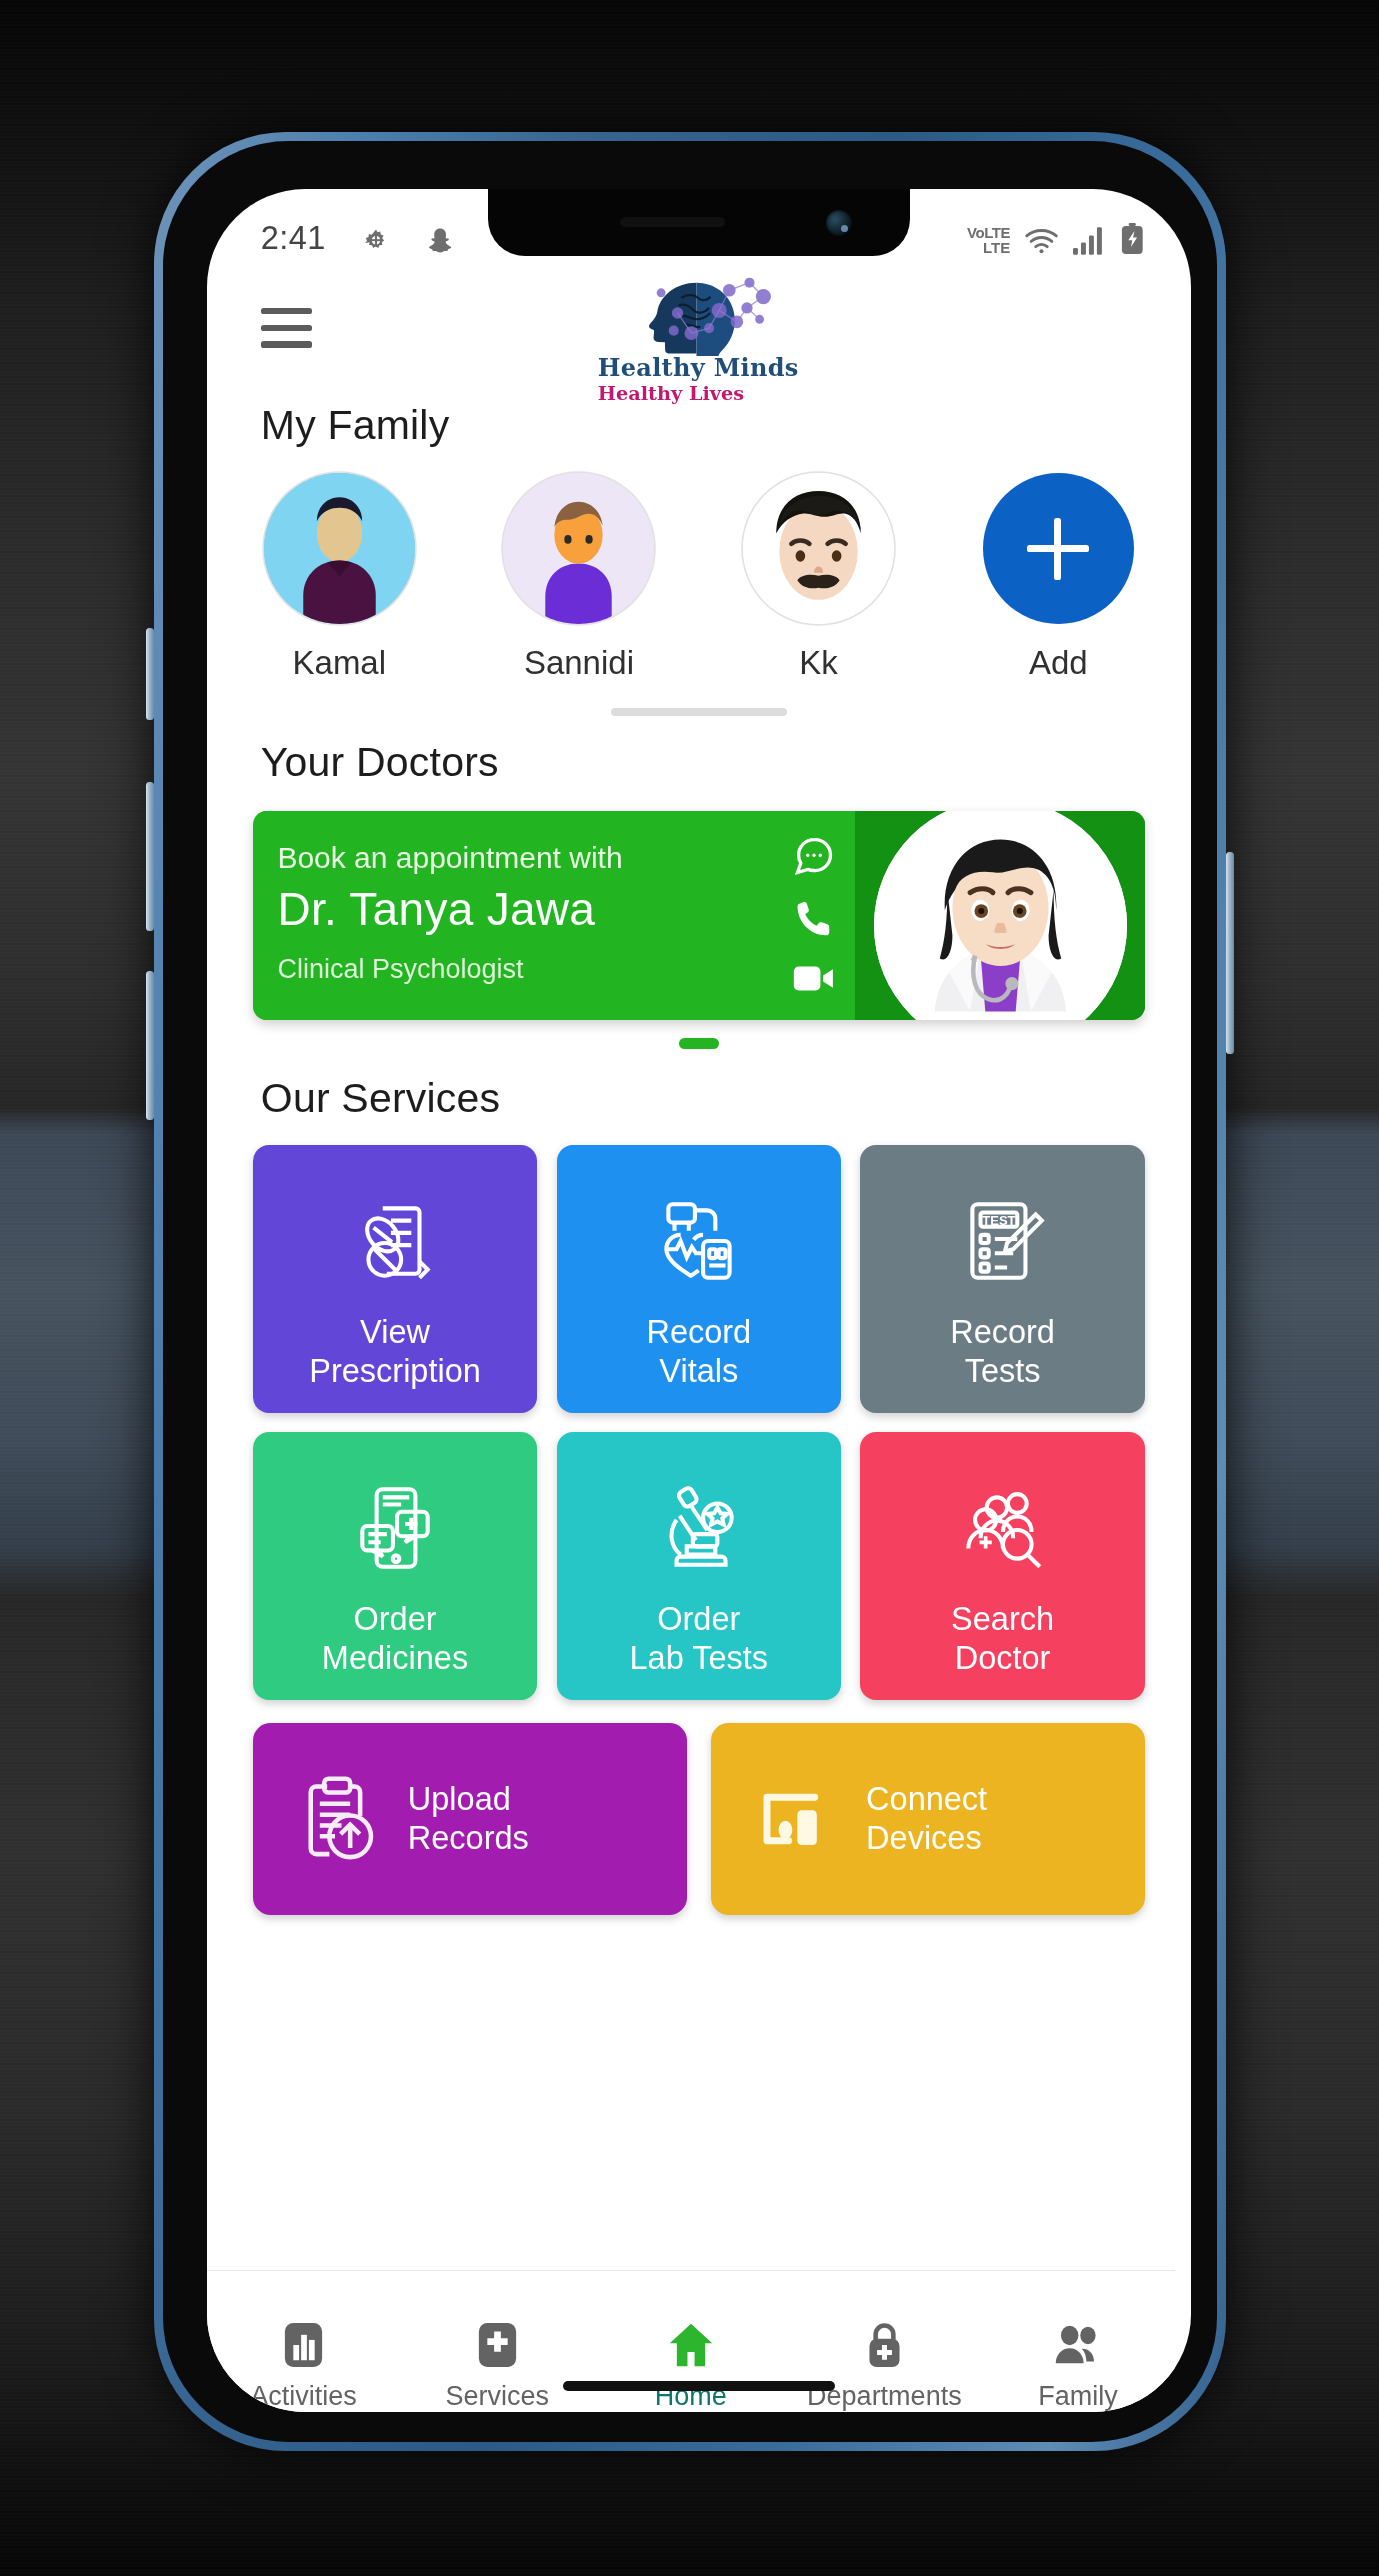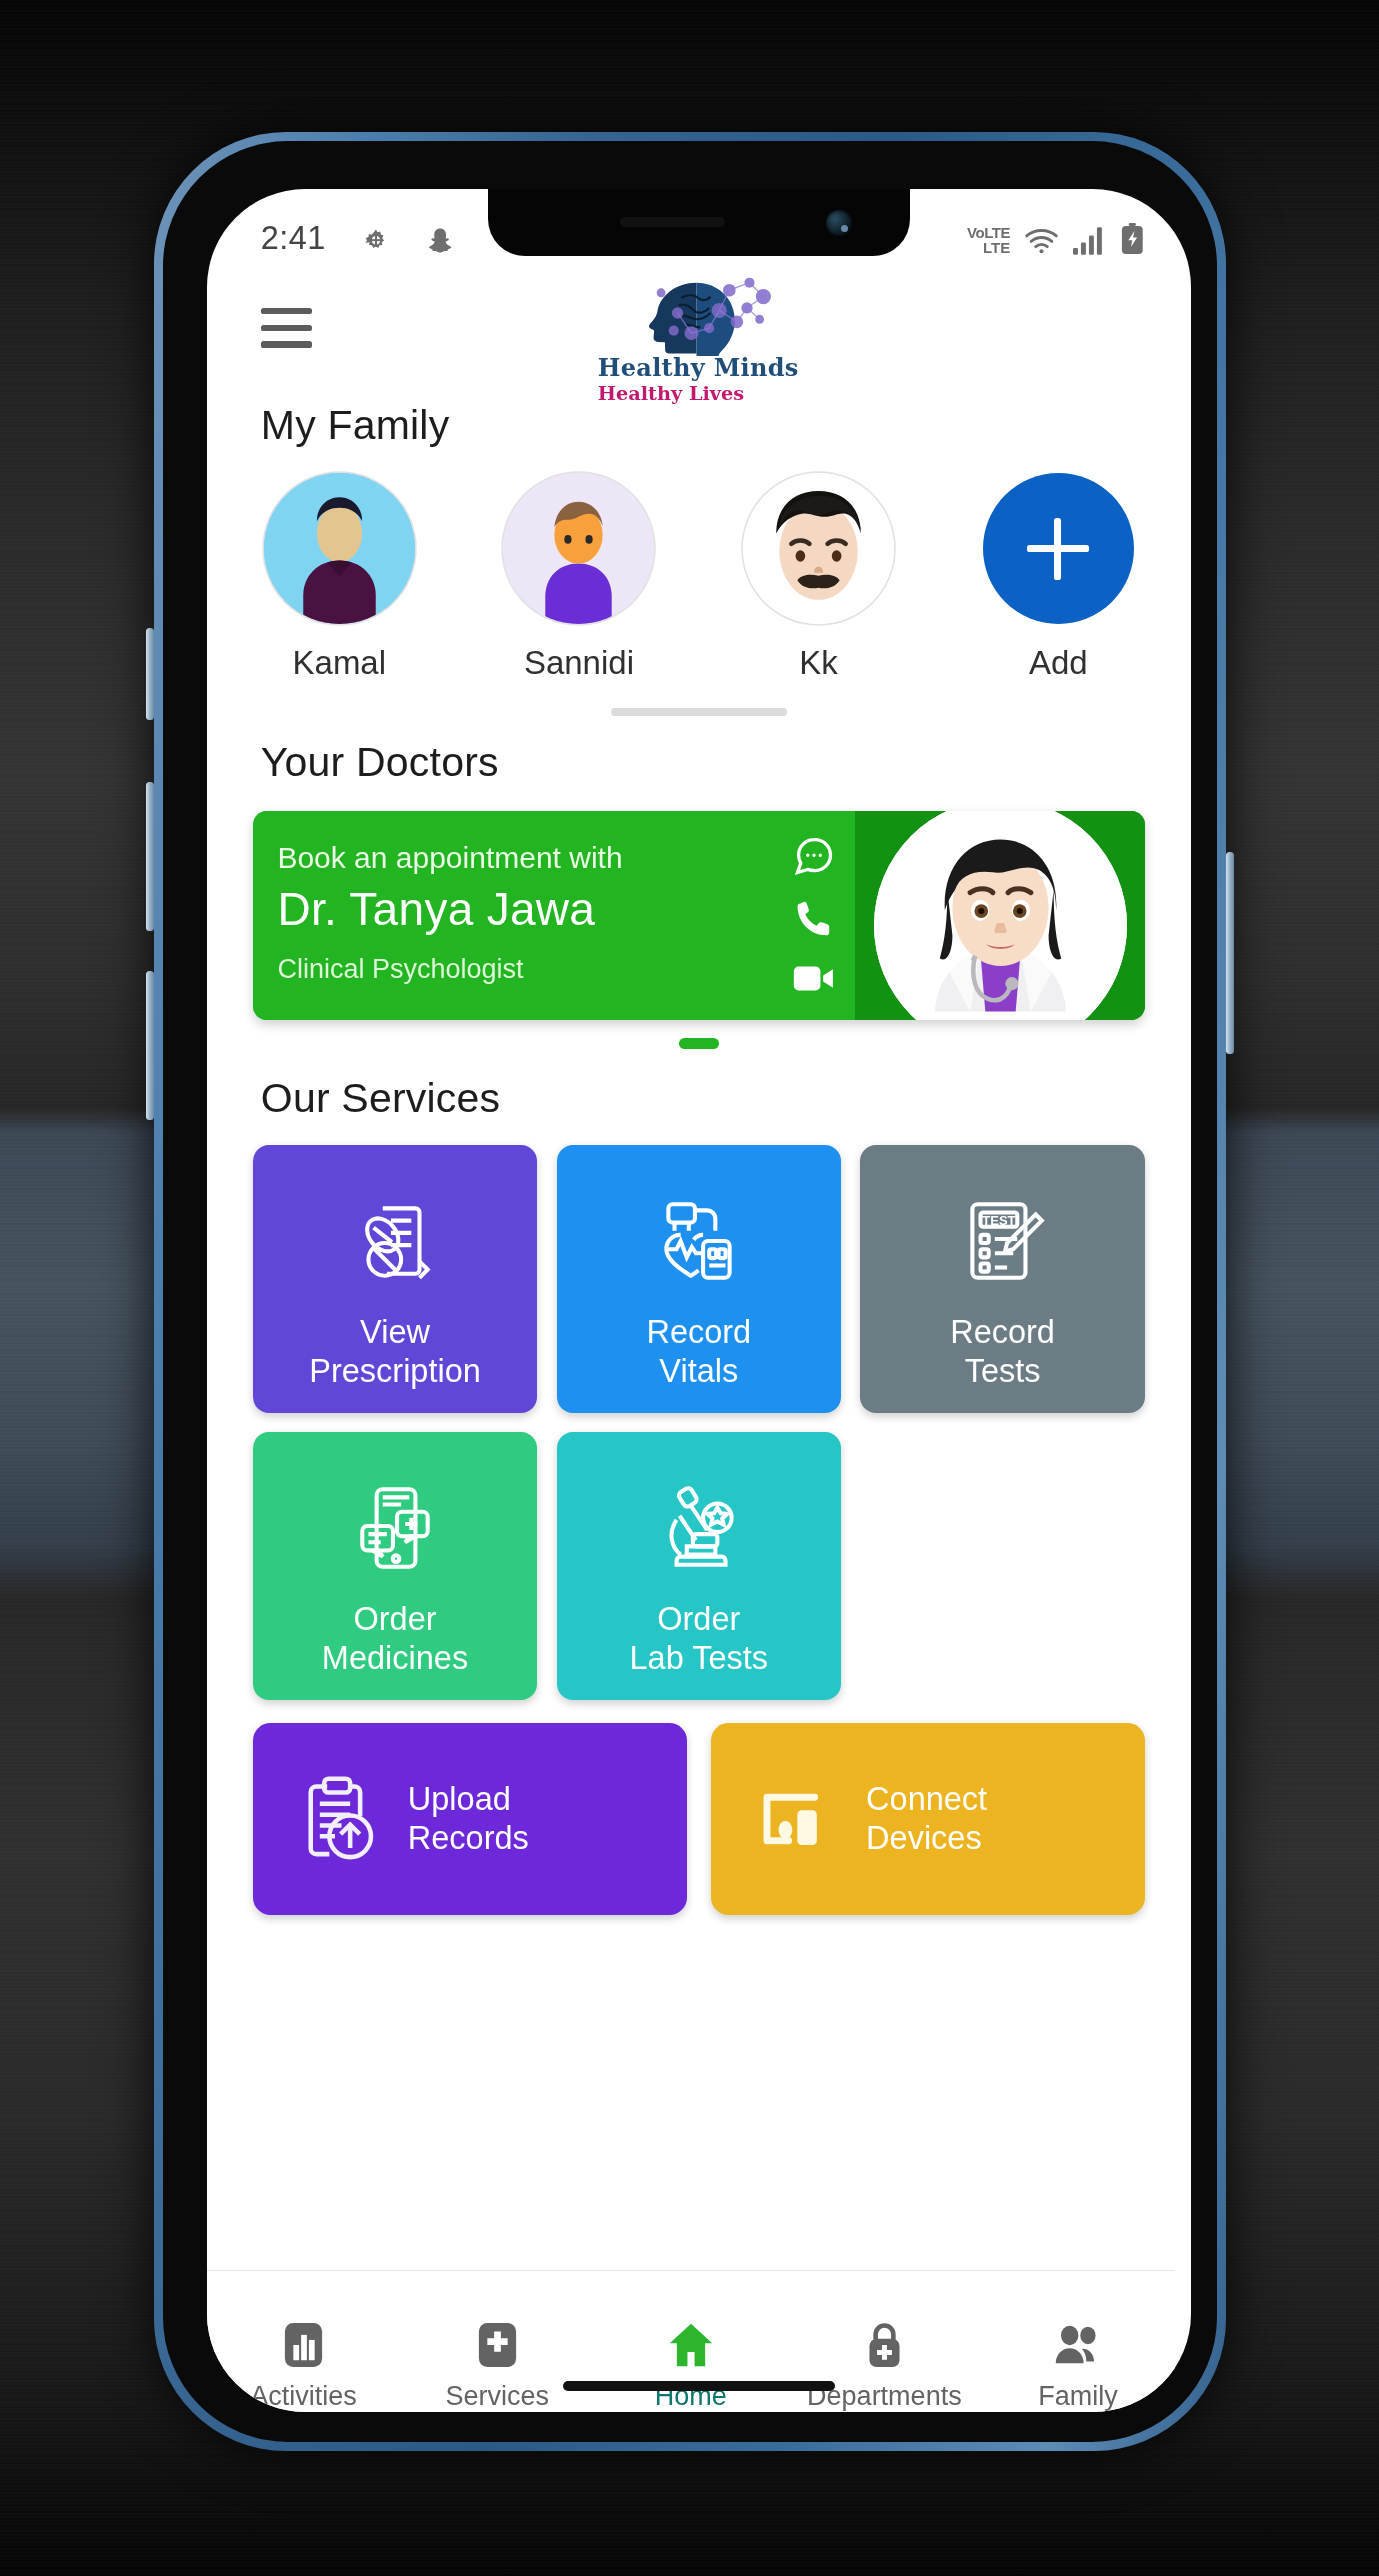--- a/index.html
+++ b/index.html
@@ -563,25 +563,43 @@
                   <path d="M15 38h20a2 2 0 0 1 2 2v2H13v-2a2 2 0 0 1 2-2z"></path>
                   <circle cx="33" cy="19" r="7"></circle>
                   <path d="M33 14l1.6 2.8 3.2.3-2.4 2.2.7 3.1-3.1-1.6-3.1 1.6.7-3.1-2.4-2.2 3.2-.3z"></path>
                 </svg>
               </div>
               <div class="lb">
                 <span>Order</span><br><span>Lab Tests</span>
               </div>
             </div>
 
+            <div class="svc" style="background:#f5415f">
+              <div class="ic">
+                <svg width="98" height="98" viewBox="0 0 48 48" fill="none" stroke="#fff" stroke-width="2">
+                  <circle cx="31" cy="12" r="4.6"></circle>
+                  <path d="M24 26c0-4.5 3-7.6 7-7.6s7 3.1 7 7.6"></path>
+                  <circle cx="21" cy="14" r="5"></circle>
+                  <path d="M13 29c0-5 3.6-8.6 8-8.6s8 3.6 8 8.6"></path>
+                  <circle cx="15.5" cy="20" r="5.2"></circle>
+                  <path d="M7 34c0-5.2 3.8-9 8.5-9s8.5 3.8 8.5 9"></path>
+                  <path d="M15.5 28v6M12.5 31h6" stroke-width="1.8"></path>
+                  <circle cx="31" cy="32" r="7"></circle>
+                  <path d="M36.2 37.2L42 43"></path>
+                </svg>
+              </div>
+              <div class="lb">
+                <span>Search</span><br><span>Doctor</span>
+              </div>
+            </div>
 
           </div>
 
           <div id="svc-wide">
-            <div class="svcw" style="background:#6d28d9">
+            <div class="svcw" style="background:#a21caf">
               <div class="ic">
                 <svg width="104" height="104" viewBox="0 0 48 48" fill="none" stroke="#ffffff" stroke-width="2.1" opacity=".92">
                   <path d="M30 9h3a2.6 2.6 0 0 1 2.6 2.6v11"></path>
                   <path d="M20.4 9h-5A2.6 2.6 0 0 0 12.8 11.6v26A2.6 2.6 0 0 0 15.4 40.2h6"></path>
                   <rect x="19" y="5.4" width="12" height="6.4" rx="2"></rect>
                   <path d="M17 17h14M17 22h14M17 27h10M17 32h7"></path>
                   <circle cx="31" cy="32" r="9.6"></circle>
                   <path d="M31 37.4V26.6M26.6 31l4.4-4.4 4.4 4.4"></path>
                 </svg>
               </div>

